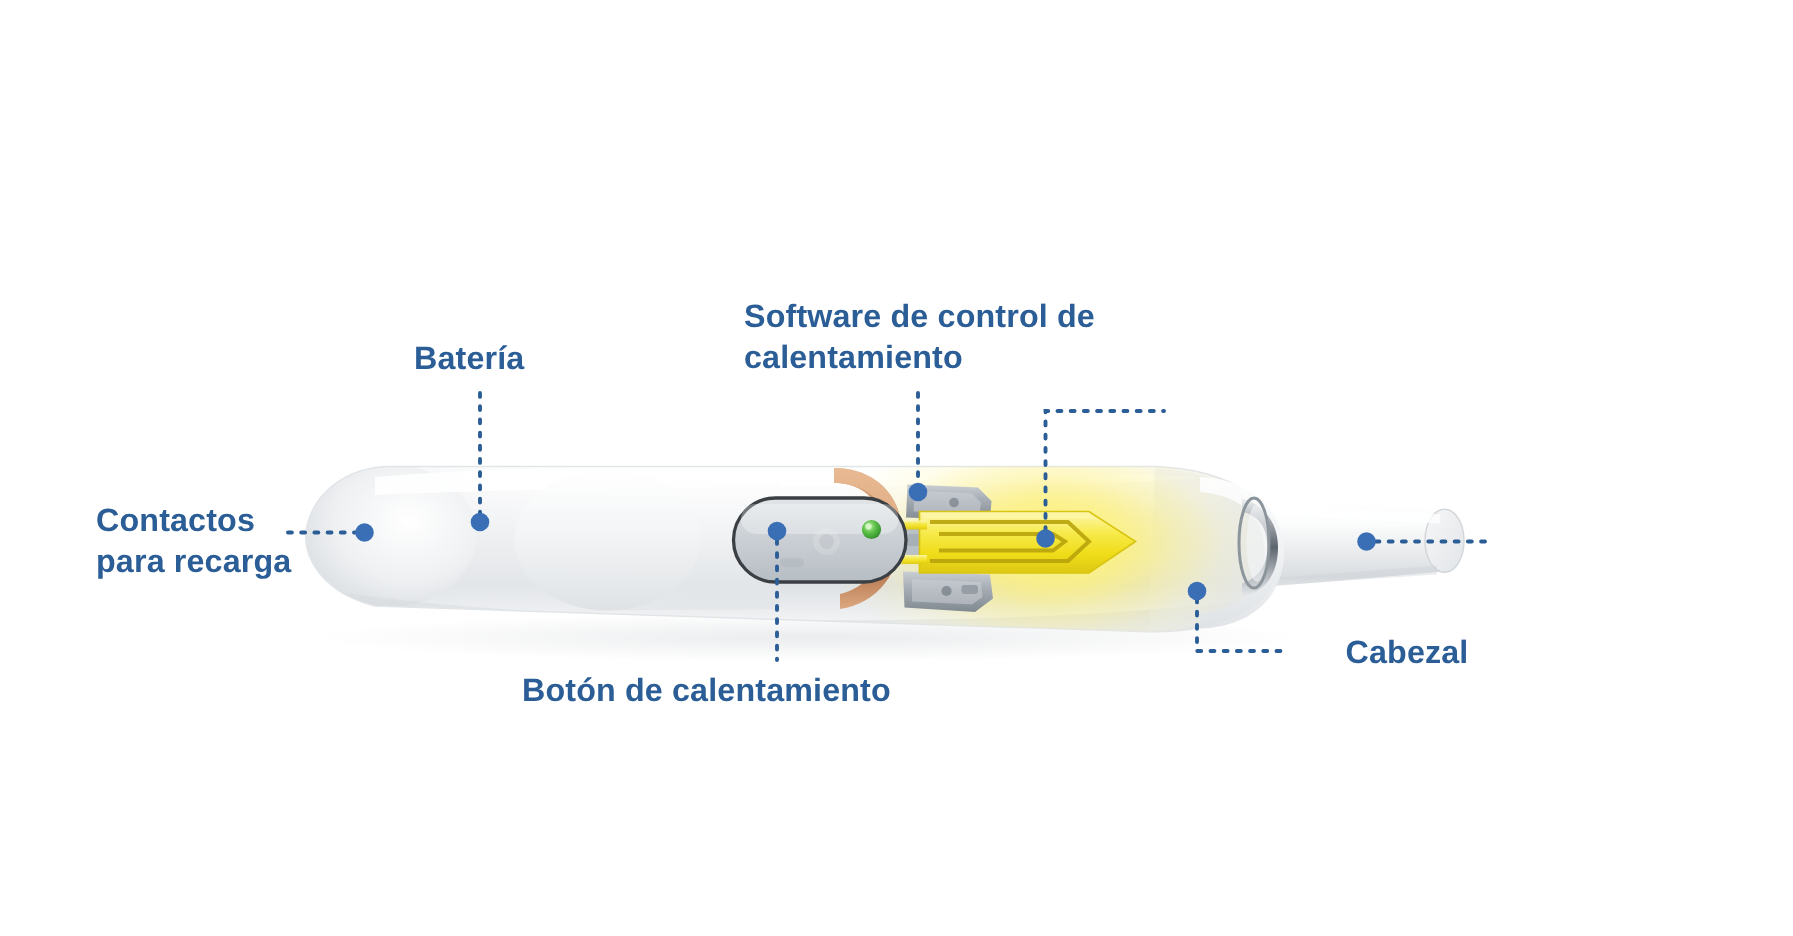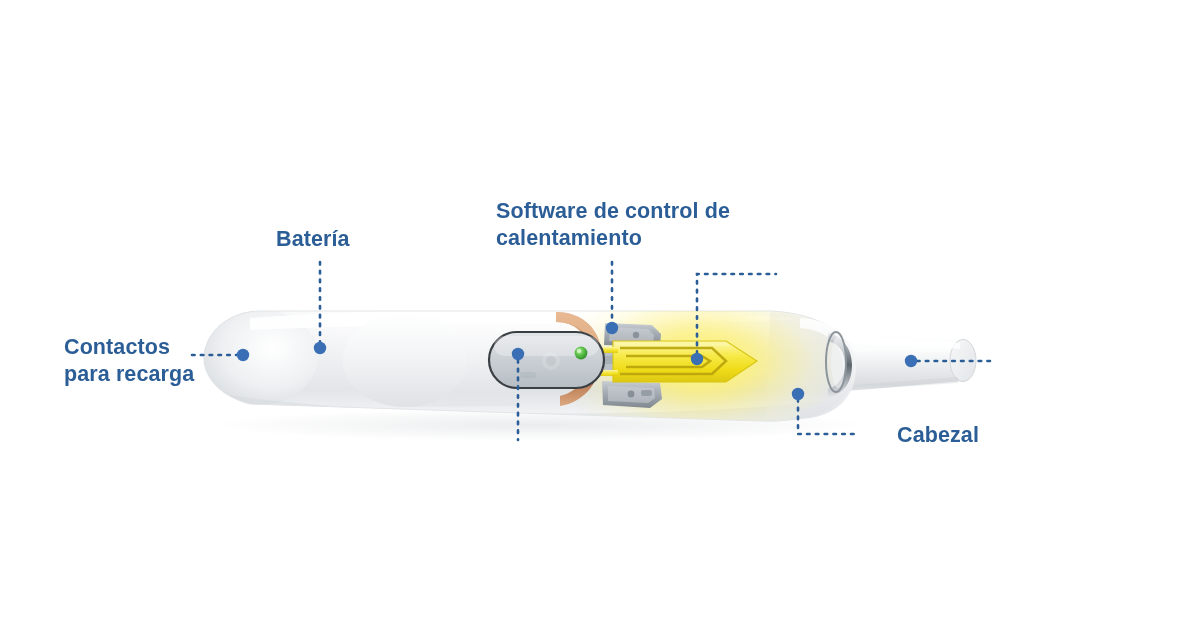--- a/index.html
+++ b/index.html
@@ -317,14 +317,15 @@
 
   <div class="label left-align" style="left:276px; top:226px;">Batería</div>
 
   <div class="label left-align" style="left:496px; top:198px;">Software de control de
 calentamiento</div>
 
 
 
   <div class="label left-align" style="left:862px; top:422px;margin-left:35px;">Cabezal</div>
 
+  <div class="label left-align" style="left:348px; top:447px;">Botón de calentamiento</div>
 
 </div>
 
 </body></html>

